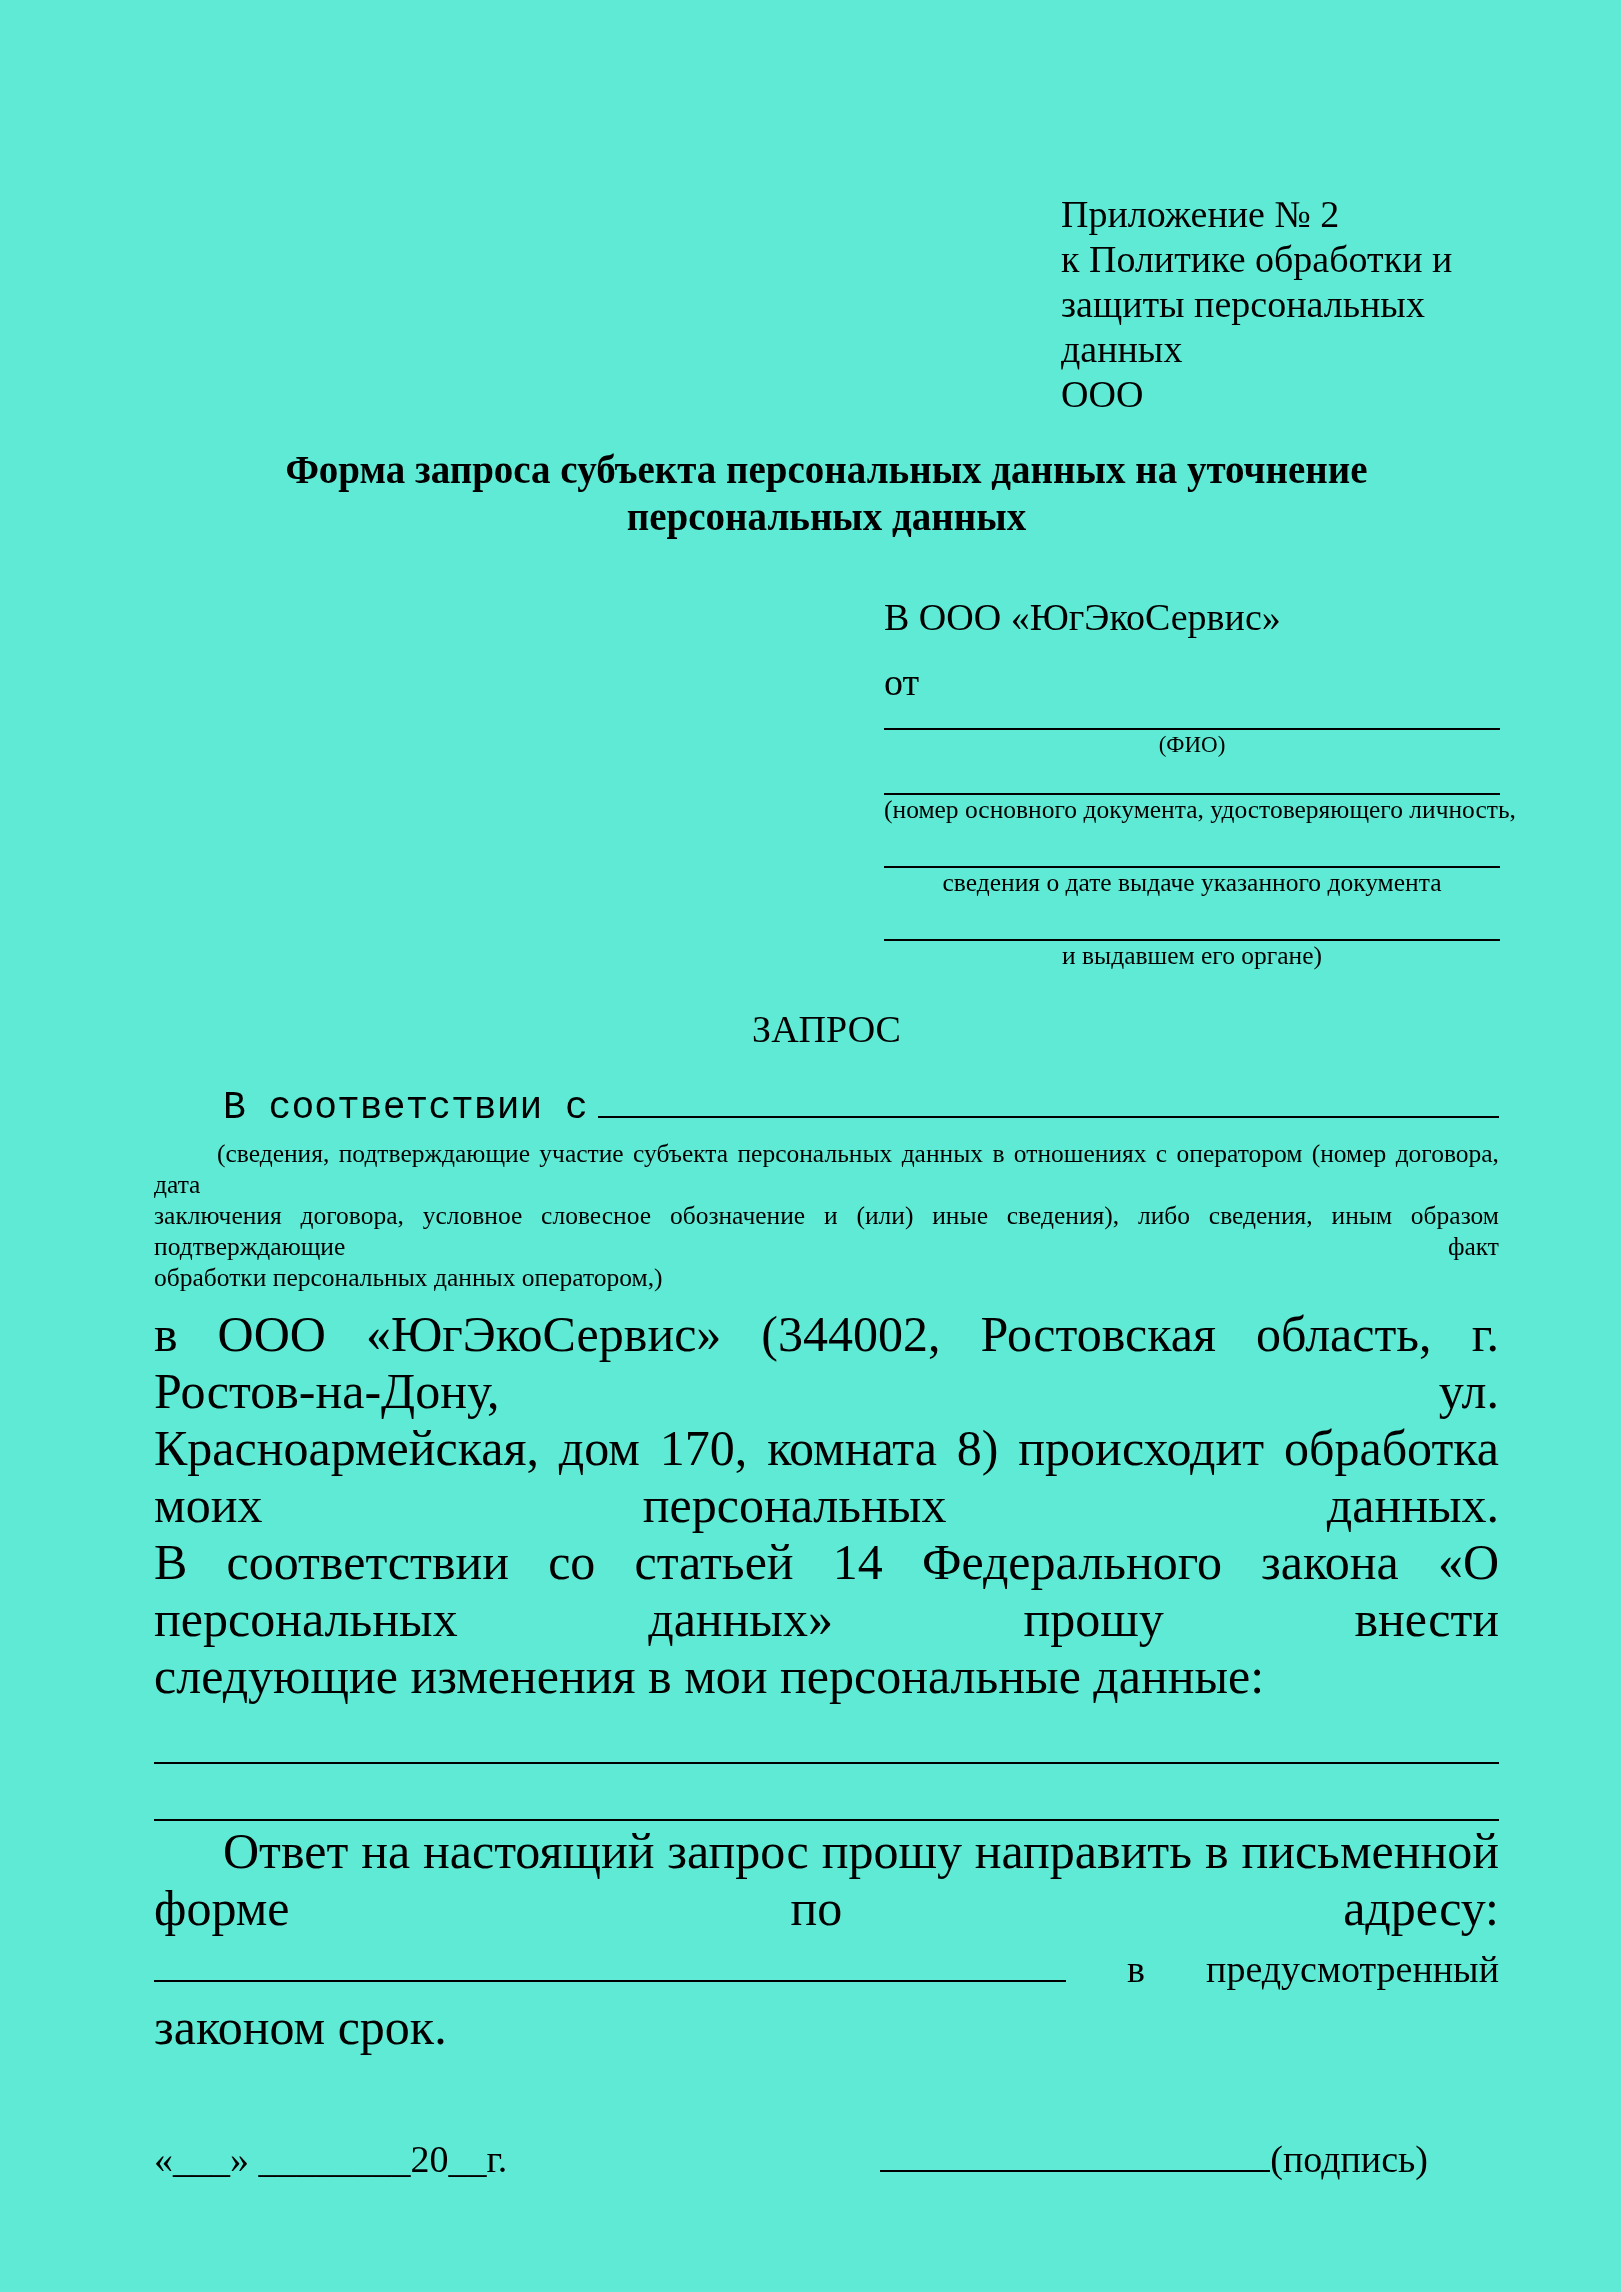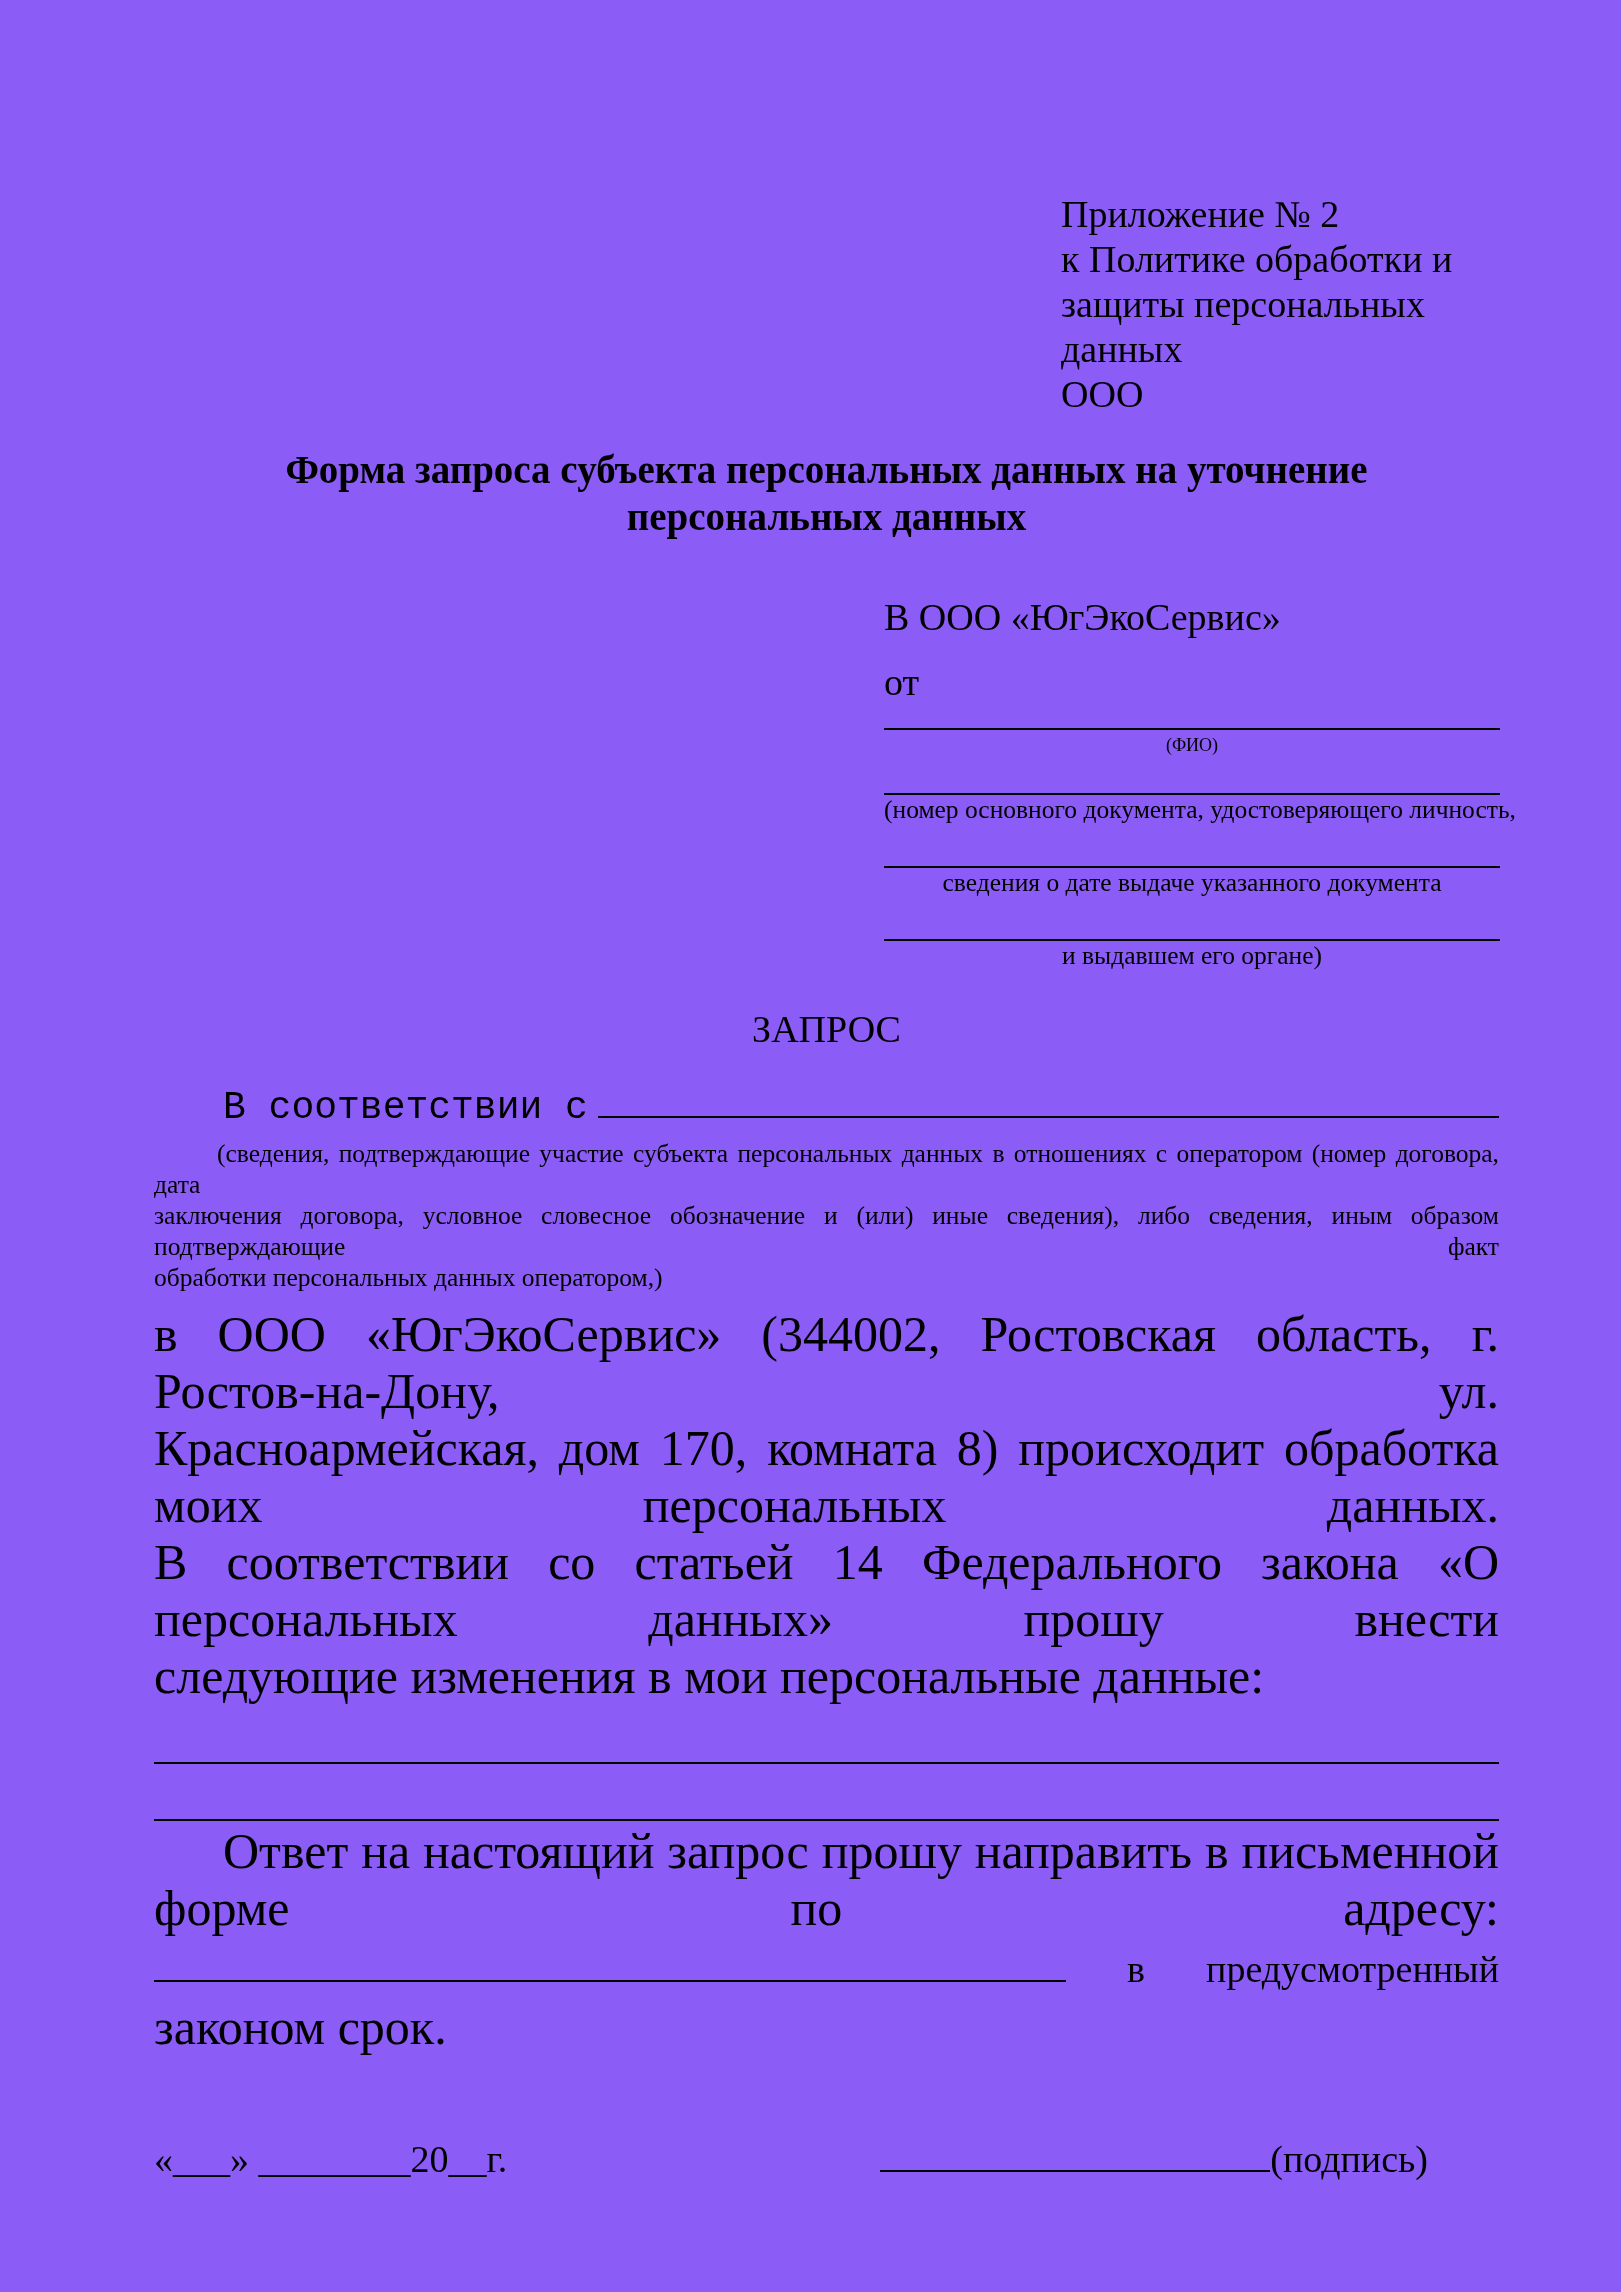--- a/index.html
+++ b/index.html
@@ -5,21 +5,21 @@
   * { margin: 0; padding: 0; box-sizing: border-box; }
   html, body { background: #ffffff; }
   body {
     font-family: "Liberation Serif", "DejaVu Serif", serif;
     color: #000000;
   }
   .page {
     position: relative;
     width: 1621px;
     height: 2293px;
-    background: #8b5cf6;
+    background: #5eead4;
     padding: 192px 122px 0 154px; 
     font-size: 38px;
     line-height: 57px;
   }
 
   
   .corner-block {
     margin-left: 907px;
     font-size: 38px;
     line-height: 45px;
@@ -50,21 +50,21 @@
   .fb-1 { height: 25.5px; }
   .fb-2 { height: 35px; }
   .fb-3 { height: 43px; }
   .fb-4 { height: 43px; }
   .field-cap {
     font-size: 25.5px;
     line-height: 30px;
     text-align: center;
     white-space: nowrap;
   }
-  .field-cap.fio { font-size: 18px; }
+  .field-cap.fio { font-size: 23px; }
 
   
   .zapros {
     margin-top: 35px;
     text-align: center;
     font-size: 38px;
     line-height: 47px;
   }
 
   

